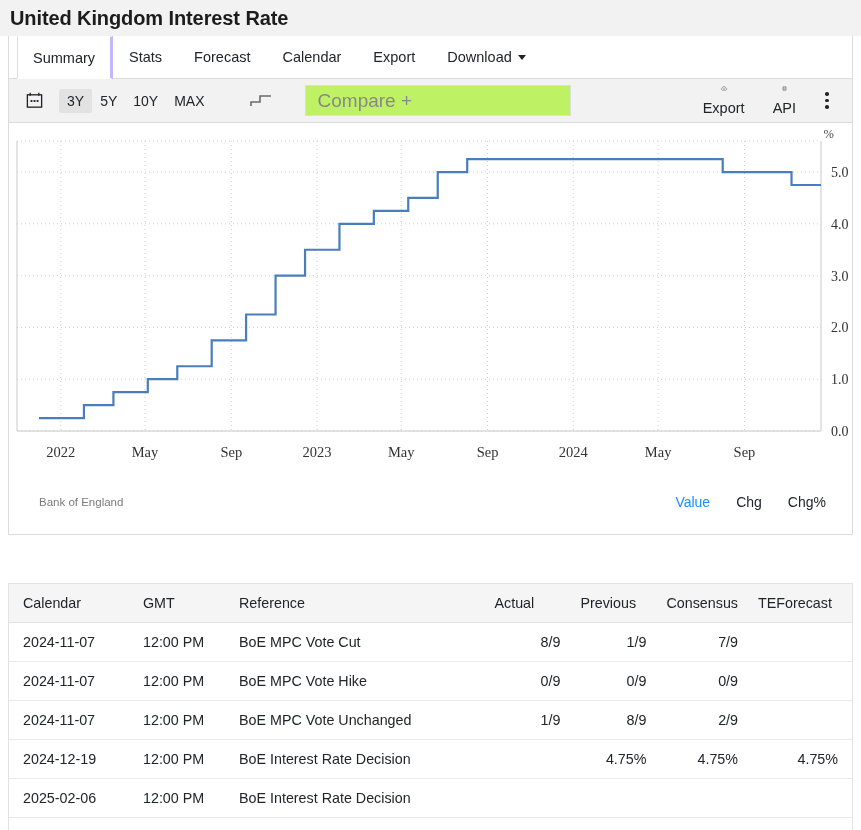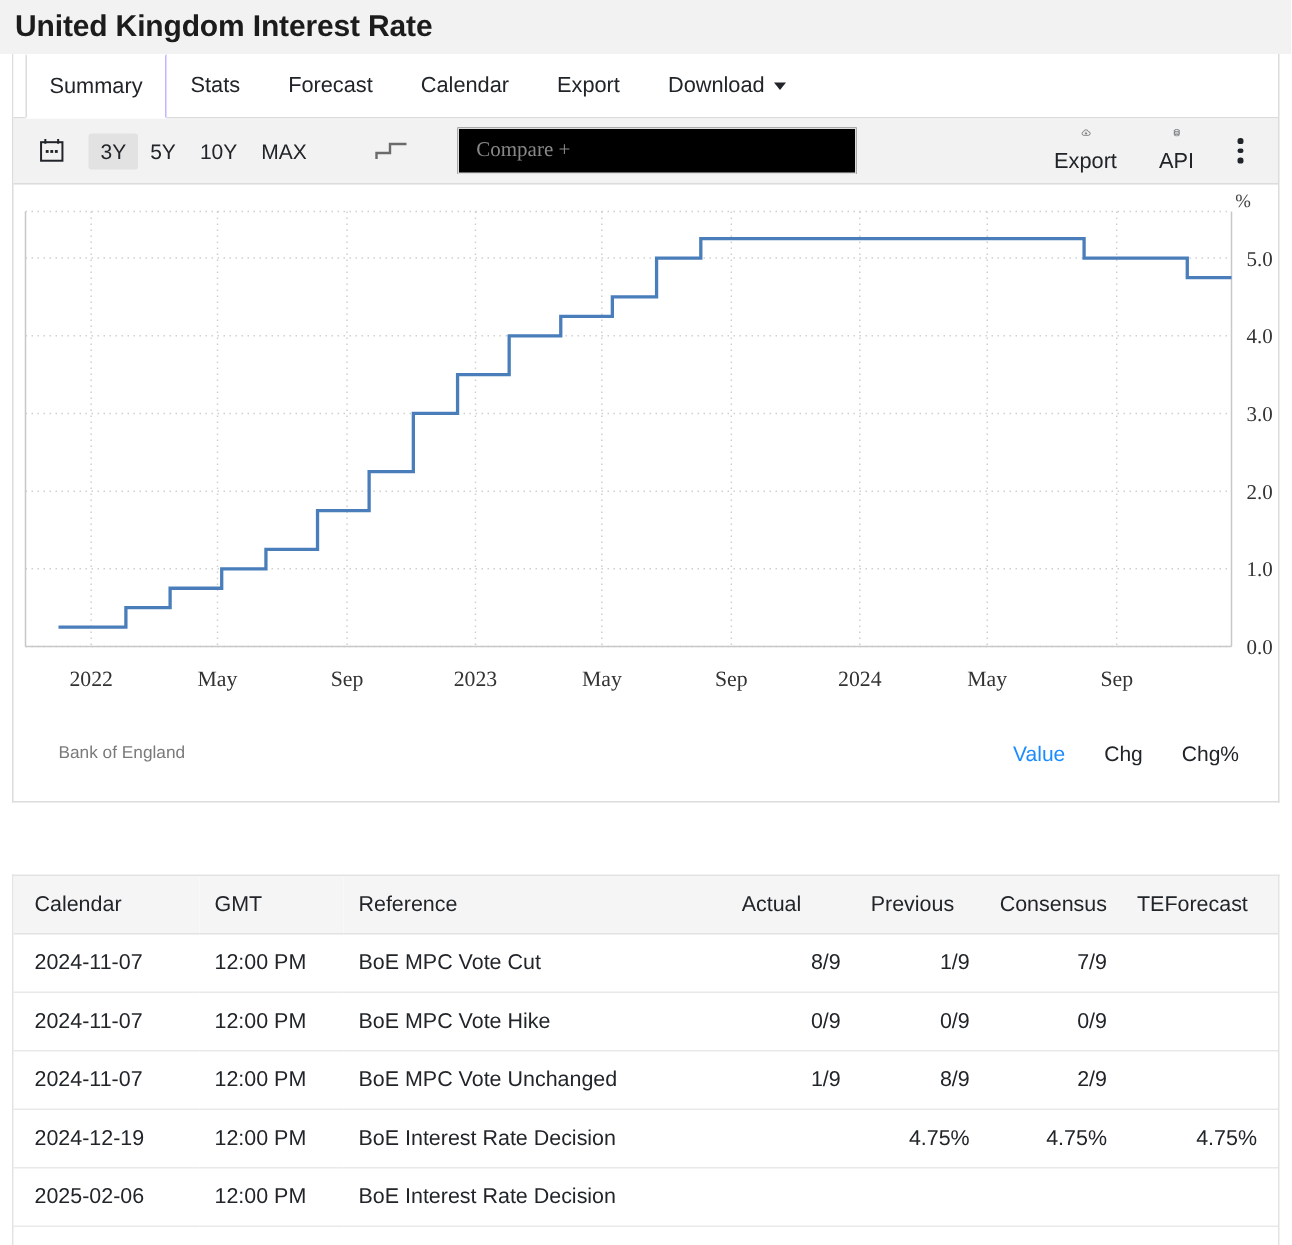--- a/index.html
+++ b/index.html
@@ -51,21 +51,21 @@
     color: #212529;
     cursor: pointer;
     border: 1px solid transparent;
     position: relative;
     top: 0;
     background: transparent;
   }
   .tab.active {
     background: #fff;
     border-left: 1px solid #dcdcdc;
-    border-right: 1px solid #c4b5fd;
+    border-right: 3px solid #c4b5fd;
     border-bottom: 1px solid #fff;
     margin-bottom: -1px;
     color: #212529;
   }
   .tab.first { margin-left: 8px; }
   .caret {
     display: inline-block;
     margin-left: 6px;
     width: 0; height: 0;
     border-left: 4.5px solid transparent;
@@ -101,27 +101,27 @@
   .charttype-btn {
     margin-left: 30px;
     width: 36px; height: 28px;
     display: flex; align-items: center; justify-content: center;
     cursor: pointer;
   }
   .compare-input {
     margin-left: 26px;
     width: 266px;
     height: 31px;
-    background: #000000;
+    background: #bef264;
     border: 1px solid #dcdcdc;
-    font-size: 14px;
+    font-size: 19px;
     color: #6c757d;
     padding: 0 12px;
     outline: none;
-    font-family: Liberation Serif, serif;
+    font-family: Liberation Sans, sans-serif;
   }
   .compare-input::placeholder { color: #888; }
   .toolbar-right {
     margin-left: auto;
     display: flex;
     align-items: center;
     gap: 0;
   }
   .tb-action {
     display: flex; align-items: center;

